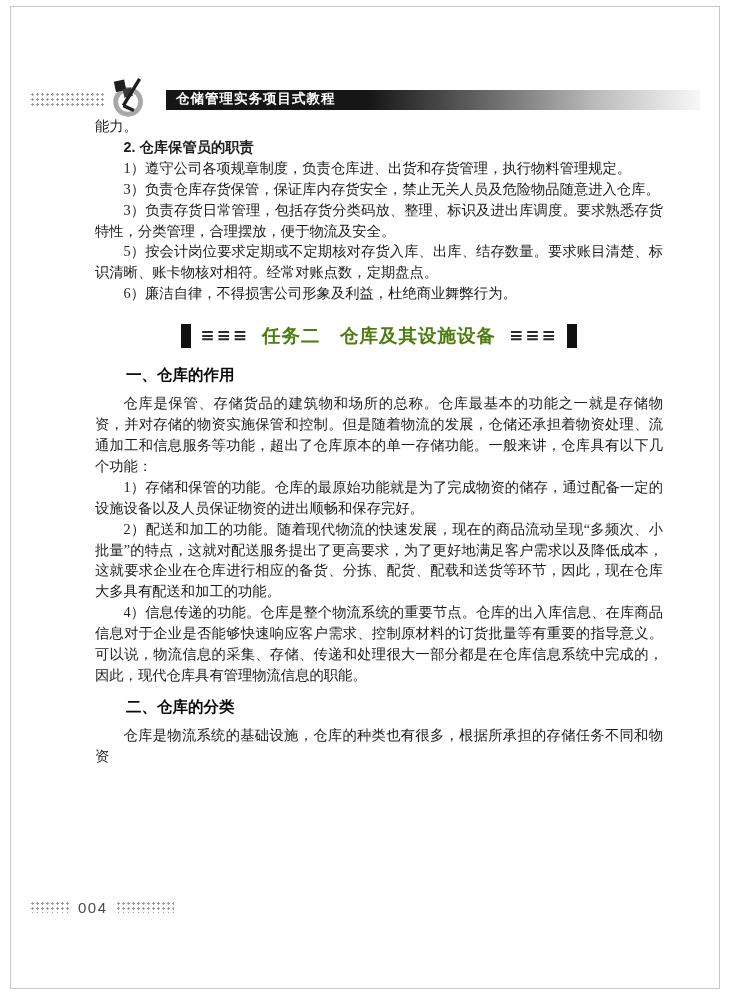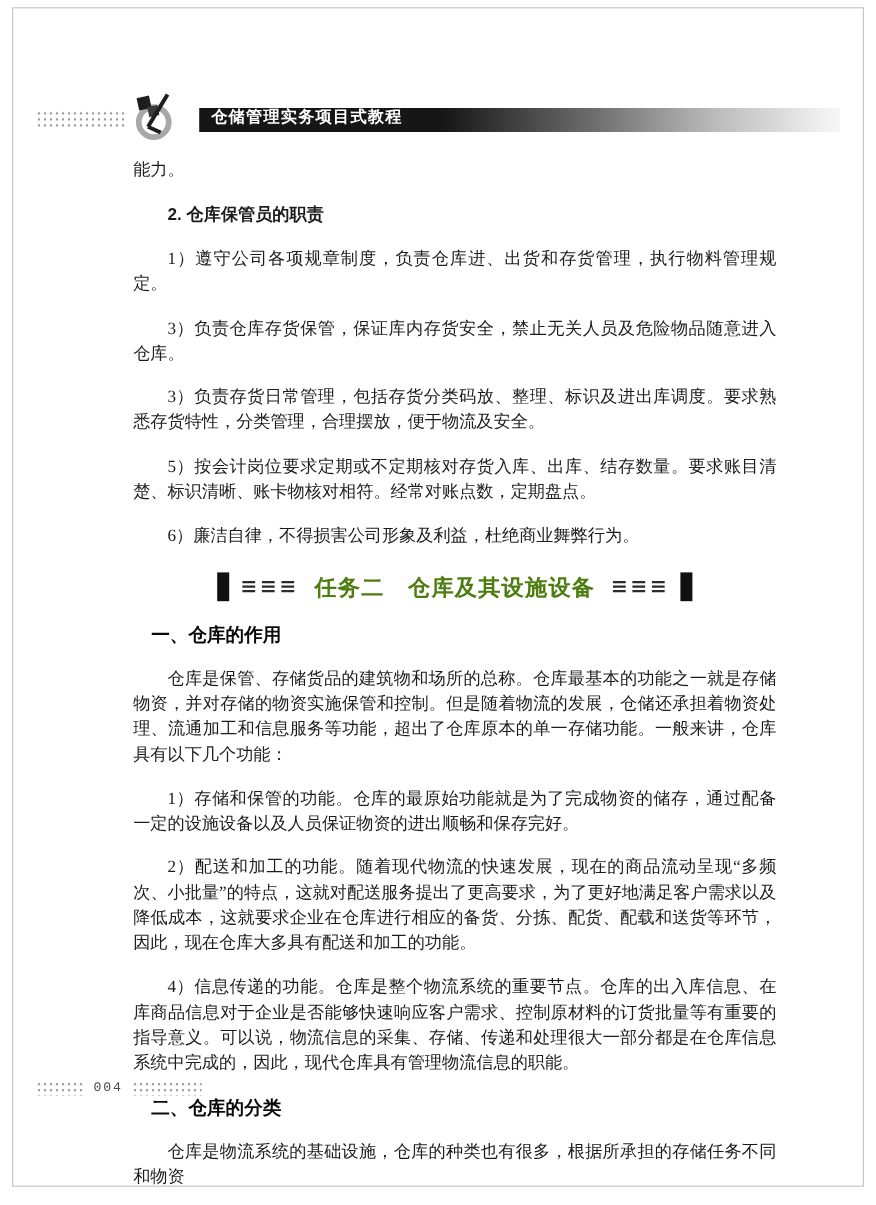--- a/index.html
+++ b/index.html
@@ -70,21 +70,21 @@
     margin-left: 12px;
   }
   
   .content {
     position: absolute;
     top: 116px;
     left: 95px;
     width: 568px;
   }
   .para {
-    margin: 16px;
+    margin: 0;
     font-size: 14.3px;
     line-height: 20.9px;
     text-align: justify;
   }
   .indent { text-indent: 2em; }
   .subhead {
     font-family: "Liberation Sans", "DejaVu Sans", sans-serif;
     font-weight: bold;
   }
   
@@ -131,22 +131,22 @@
     left: 30px;
     top: 898px;
     height: 18px;
     display: flex;
     align-items: center;
     gap: 8px;
   }
   .ht-foot-left  { width: 40px; height: 12px; }
   .ht-foot-right { width: 58px; height: 12px; }
   .page-num {
-    font-family: Liberation Mono, monospace;
-    font-size: 11px;
+    font-family: Liberation Sans, sans-serif;
+    font-size: 15px;
     color: #4a4a4a;
     letter-spacing: 1.5px;
     line-height: 1;
   }
 </style>
 </head>
 <body>
 
 <div class="sheet">
 

